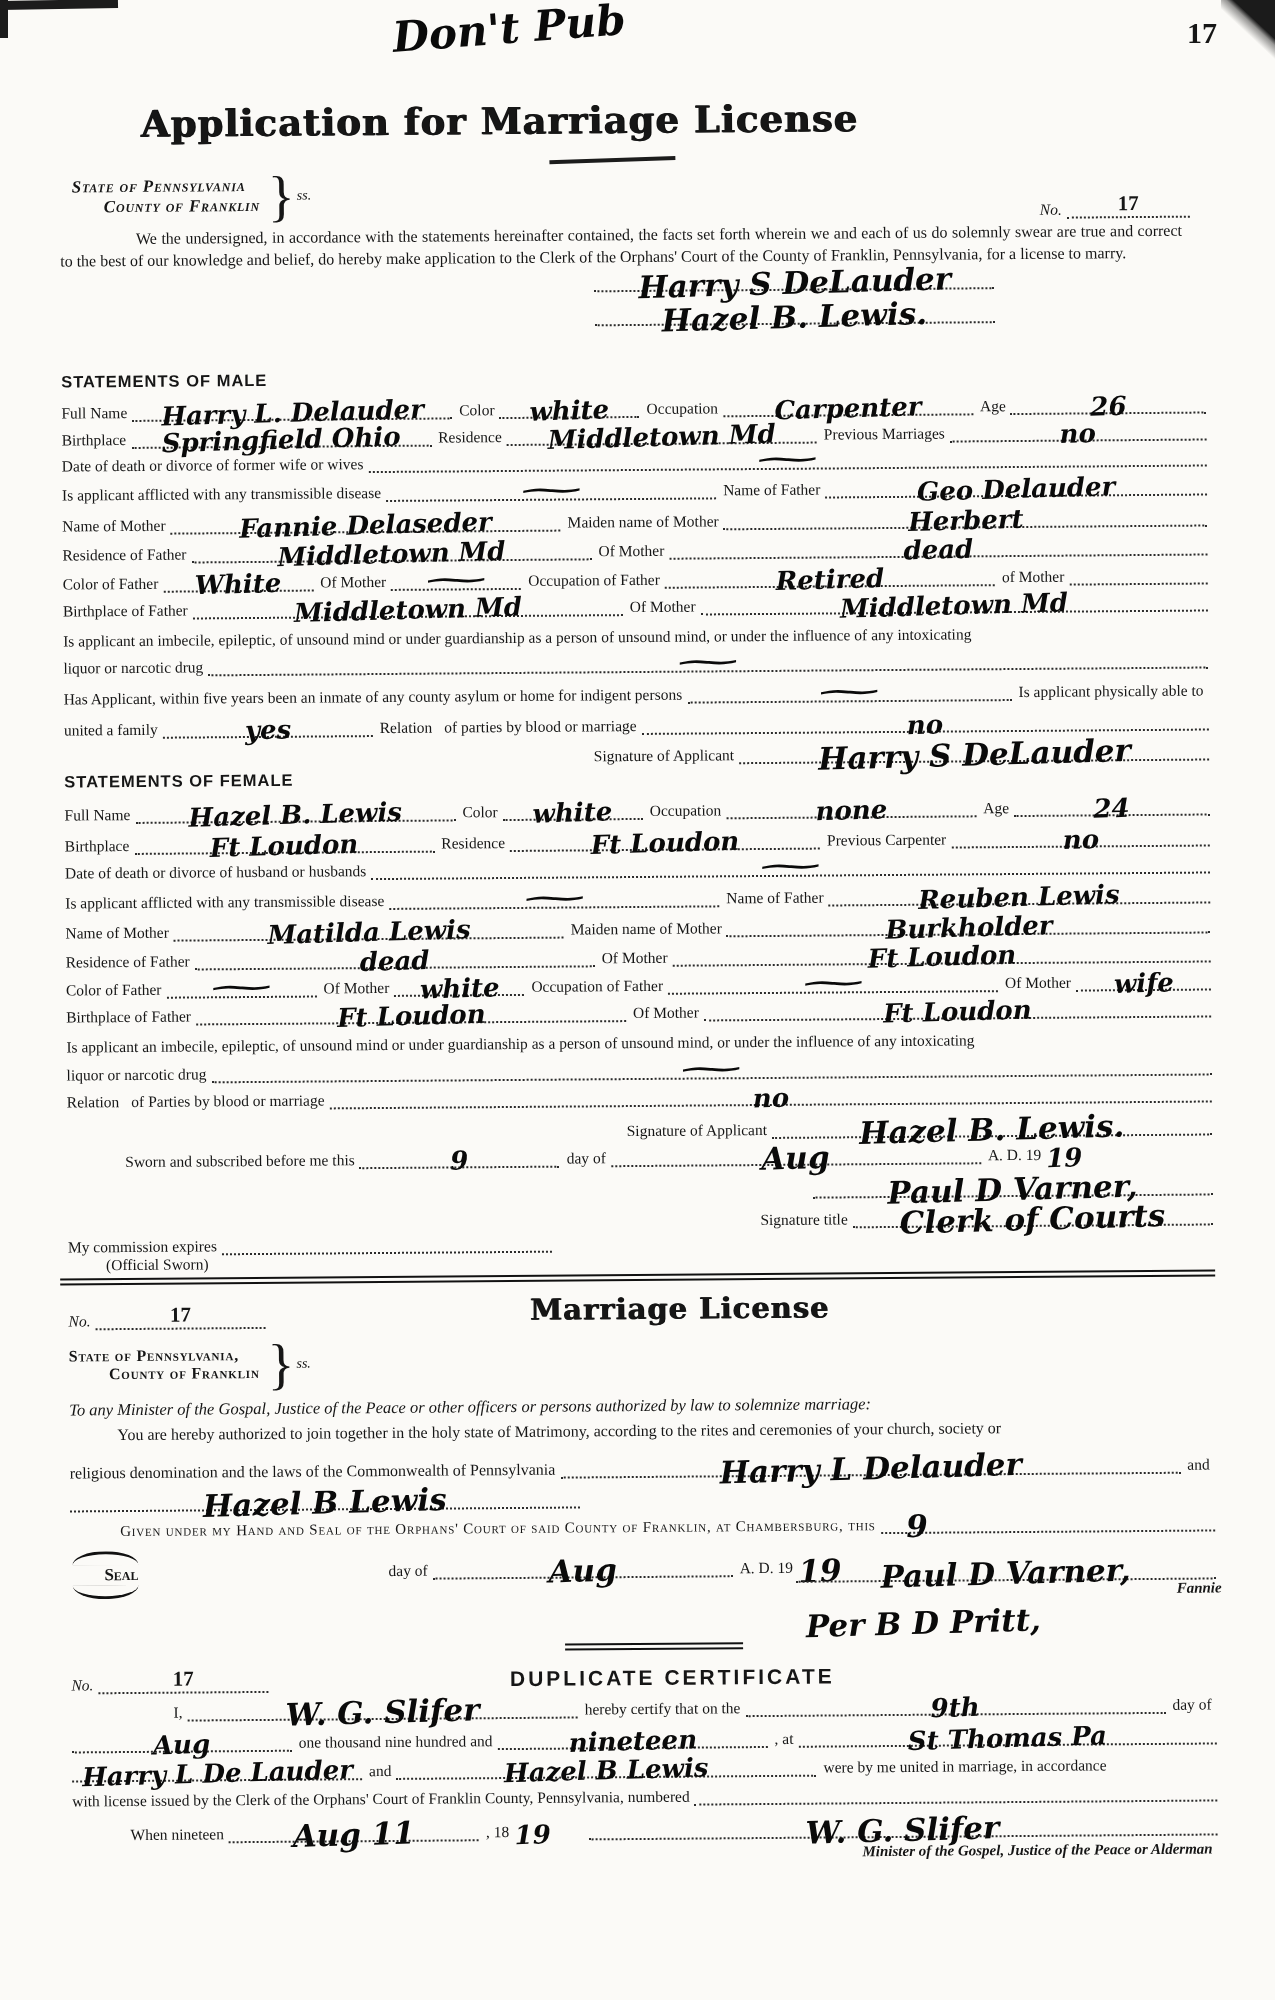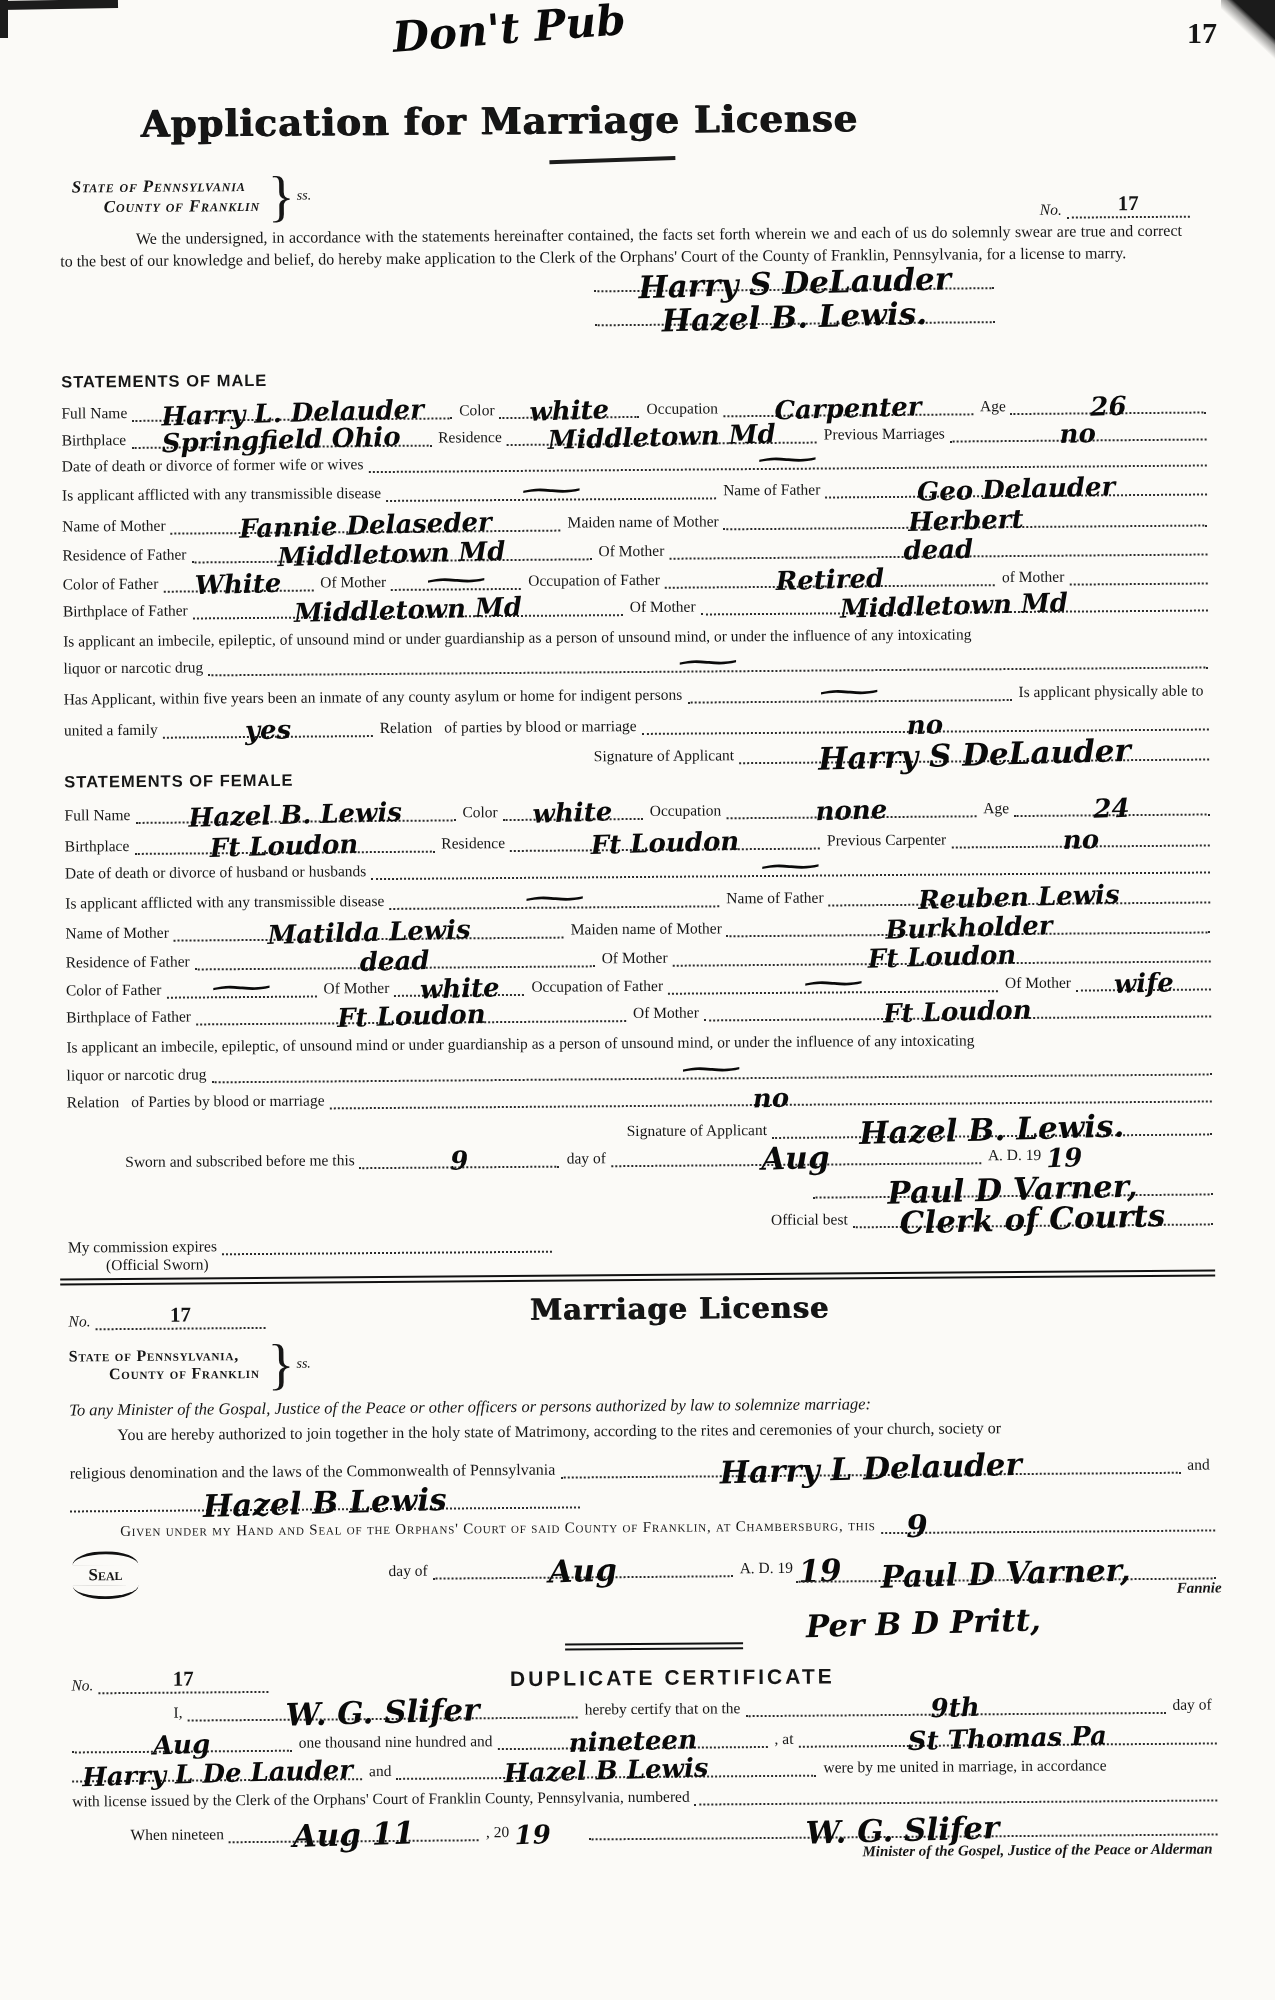--- a/index.html
+++ b/index.html
@@ -28,21 +28,21 @@
   .brace{font-size:56px;font-weight:400;line-height:50px;padding:0 2px 0 8px;}
   .statecol{display:flex;flex-direction:column;}
   .pagenum{position:absolute;font-weight:bold;font-size:30px;}
   .artifact{position:absolute;background:#1c1c1c;}
   .corner{position:absolute;top:0;right:0;width:54px;height:64px;
           background:linear-gradient(223deg,#1b1b1b 34%,rgba(27,27,27,0.45) 40%,transparent 52%);}
   .dbl{border-top:2px solid #111;border-bottom:2px solid #111;height:3px;}
   .seal{position:absolute;width:66px;text-align:center;}
   .seal .cap{height:11px;border-top:3px solid #111;border-radius:50% 50% 0 0 / 100% 100% 0 0;}
   .seal .cup{height:11px;border-bottom:3px solid #111;border-radius:0 0 50% 50% / 0 0 100% 100%;}
-  .seal .txt{font-variant:small-caps;font-weight:bold;font-size:17px;line-height:20px;}
+  .seal .txt{font-variant:small-caps;font-weight:bold;font-size:17px;line-height:20px;text-align:right;}
 </style>
 </head>
 <body>
 
 <div class="page">
 
   <div class="corner"></div>
   <div class="artifact" style="left:0;top:636;width:5px;height:32px"></div>
   <div class="artifact" style="left:0;top:820;width:4px;height:15px"></div>
   <div class="artifact" style="left:0;top:1026;width:3px;height:11px"></div>
@@ -362,21 +362,21 @@
         <span class="hw">19</span>
       </div>
       <div class="r" style="height:33px">
         <span class="g"></span>
         <span class="f" style="width:400px">
             <span class="hw big">Paul D Varner,</span>
           </span>
       </div>
       <div class="r" style="height:30px">
         <span class="g"></span>
-        <span class="l">Official best</span>
+        <span class="l">Signature title</span>
         <span class="f" style="width:360px">
             <span class="hw big">Clerk of Courts</span>
           </span>
       </div>
       <div class="r" style="height:22px">
         <span class="l">My commission expires</span>
         <span class="f" style="width:330px"></span>
       </div>
       <div class="r" style="height:18px;padding-left:38px">
         <span class="l">(Official Sworn)</span>
@@ -491,21 +491,21 @@
       </div>
       <div class="r" style="height:28px">
         <span class="l">with license issued by the Clerk of the Orphans' Court of Franklin County, Pennsylvania, numbered</span>
         <span class="f g"></span>
       </div>
       <div class="r" style="height:34px;padding-left:58px">
         <span class="l">When nineteen</span>
         <span class="f" style="width:250px">
             <span class="hw big">Aug 11</span>
           </span>
-        <span class="l pl">, 20</span>
+        <span class="l pl">, 18</span>
         <span class="hw">19</span>
         <span style="width:38px"></span>
         <span class="f g">
             <span class="hw big">W. G. Slifer</span>
           </span>
       </div>
       <div class="r" style="height:22px">
         <span class="g"></span>
         <span class="l it b" style="font-size:15px">Minister of the Gospel, Justice of the Peace or Alderman</span>
       </div>

